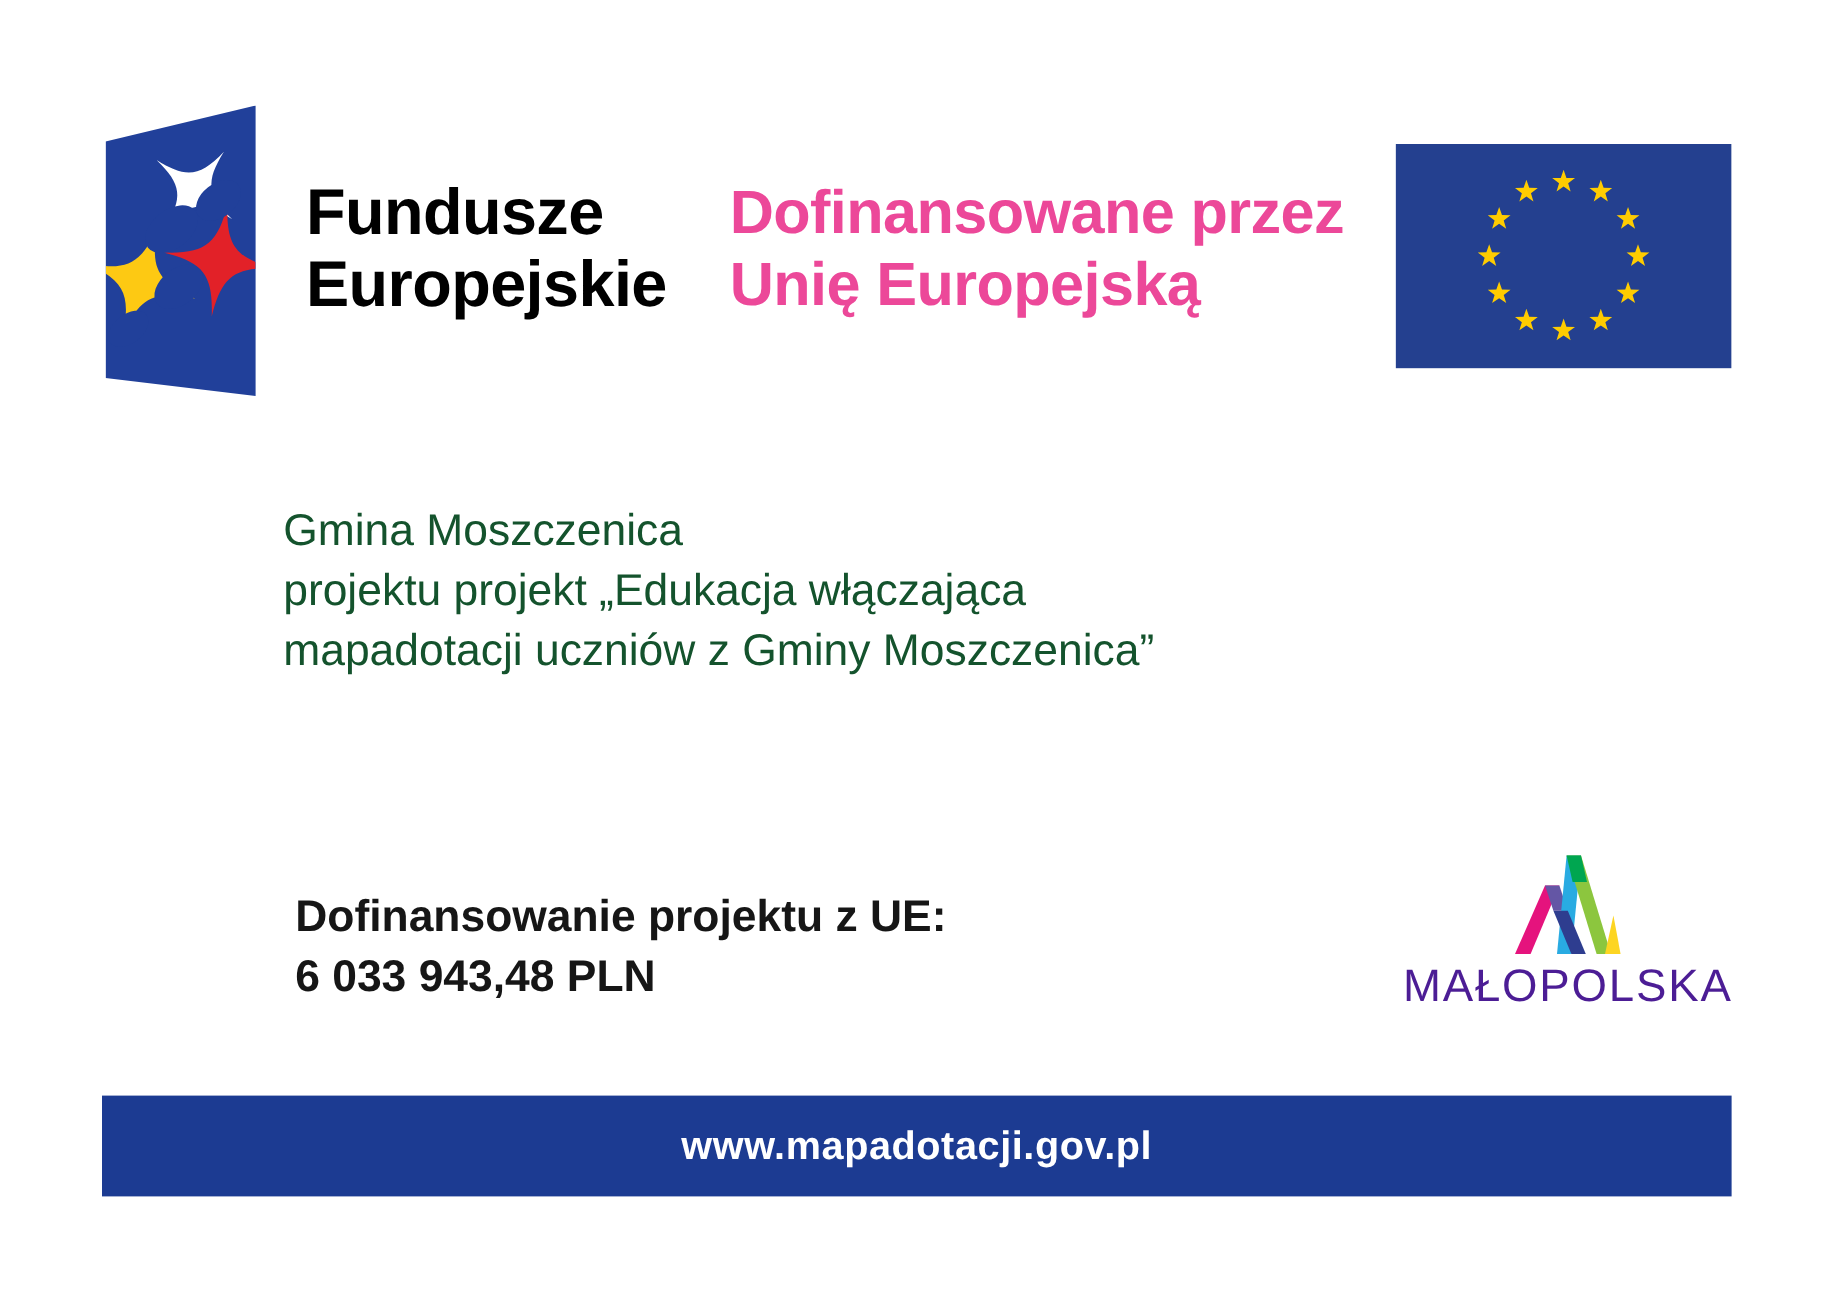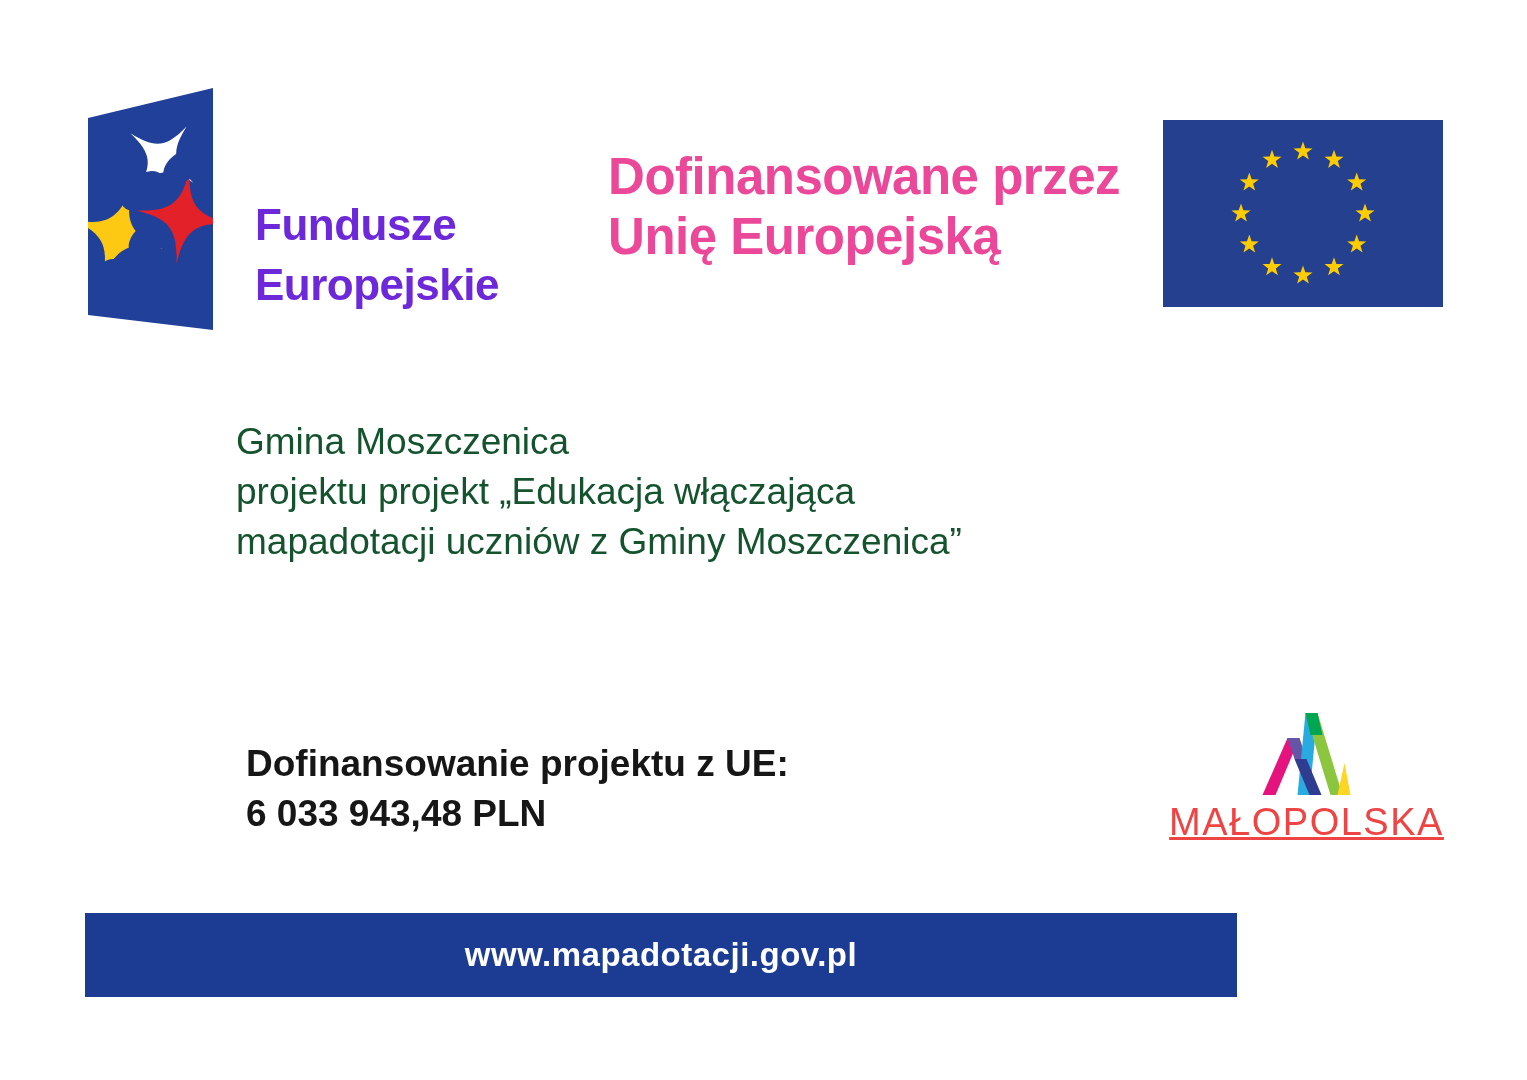--- a/index.html
+++ b/index.html
@@ -9,25 +9,24 @@
     font-family: "Liberation Sans", sans-serif;
     position: relative;
     overflow: hidden;
   }
   .abs { position: absolute; }
 
   
   .fe-logo { left: 88px; top: 88px; width: 126px; height: 243px; }
   .fe-title {
     left: 255px; top: 147px;
-    font-size: 44px; line-height: 60px;
-    font-weight: bold; color: #6d28d9;
+    font-size: 54px; line-height: 60px;
+    font-weight: bold; color: #000000;
     letter-spacing: -0.5px;
     white-space: nowrap;
-    margin-top: 48px;
   }
   .funded-title {
     right: 407px; top: 147px;
     font-size: 51px; line-height: 60px;
     font-weight: bold; color: #ec4899;
     letter-spacing: -0.5px;
     text-align: left;
     white-space: nowrap;
   }
   .eu-flag { left: 1163px; top: 120px; width: 280px; height: 187px; }
@@ -44,30 +43,29 @@
     font-size: 37px; line-height: 50px;
     font-weight: 700; color: #161616;
     white-space: nowrap;
   }
 
   
   .malopolska-mark { left: 1256px; top: 701px; width: 96px; height: 95px; }
   .malopolska-word {
     left: 1166px; top: 800px; width: 281px;
     font-size: 38px; line-height: 44px;
-    font-weight: 500; color: #ef4444;
+    font-weight: 500; color: #4c1d95;
     letter-spacing: 1.5px;
     text-align: center;
     white-space: nowrap;
-    text-decoration: underline;
   }
 
   
   .footer-bar {
-    left: 85px; top: 913px; width: 1152px; height: 84px;
+    left: 85px; top: 913px; width: 1358px; height: 84px;
     background: #1c3b92;
     display: flex; align-items: center; justify-content: center;
   }
   .footer-url {
     color: #ffffff;
     font-size: 33px; font-weight: bold;
     letter-spacing: 0.5px;
   }
 </style>
 </head>

